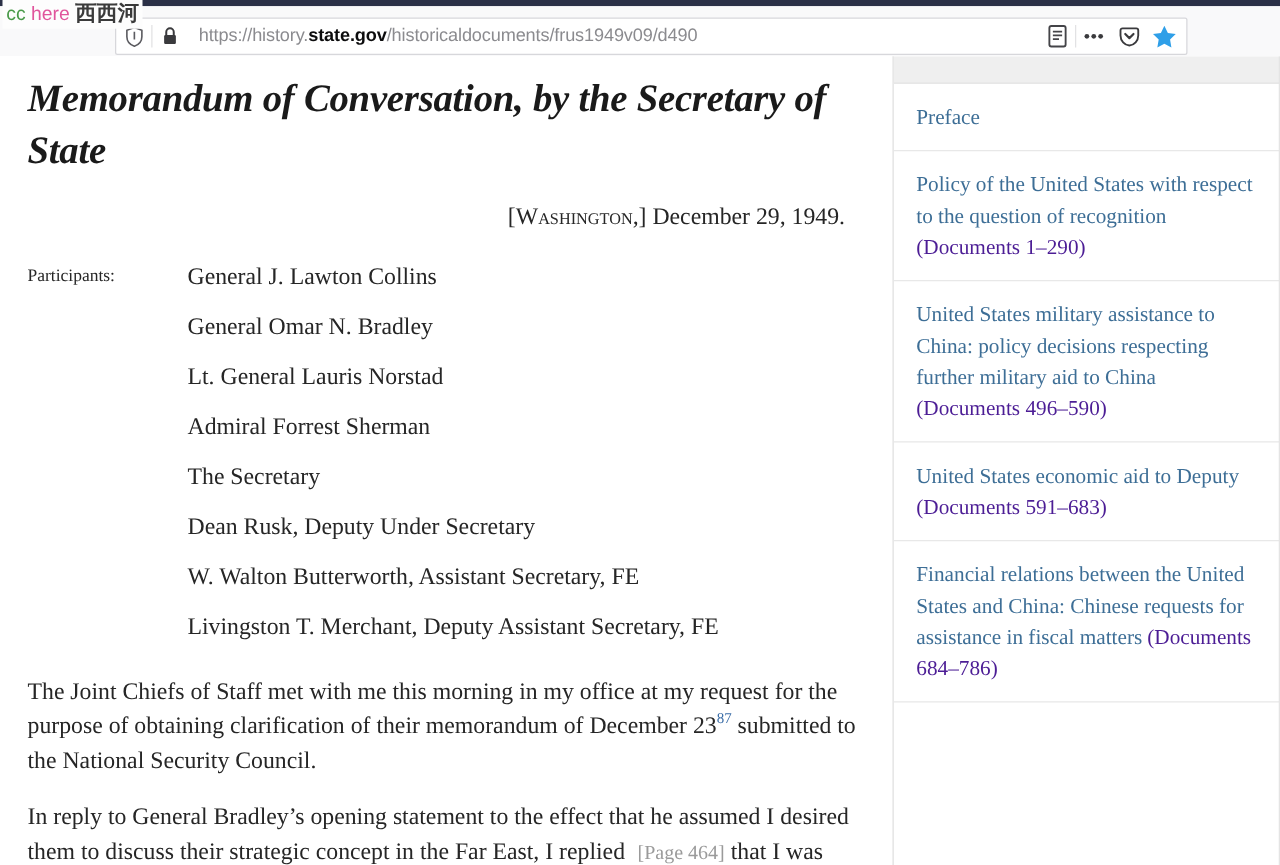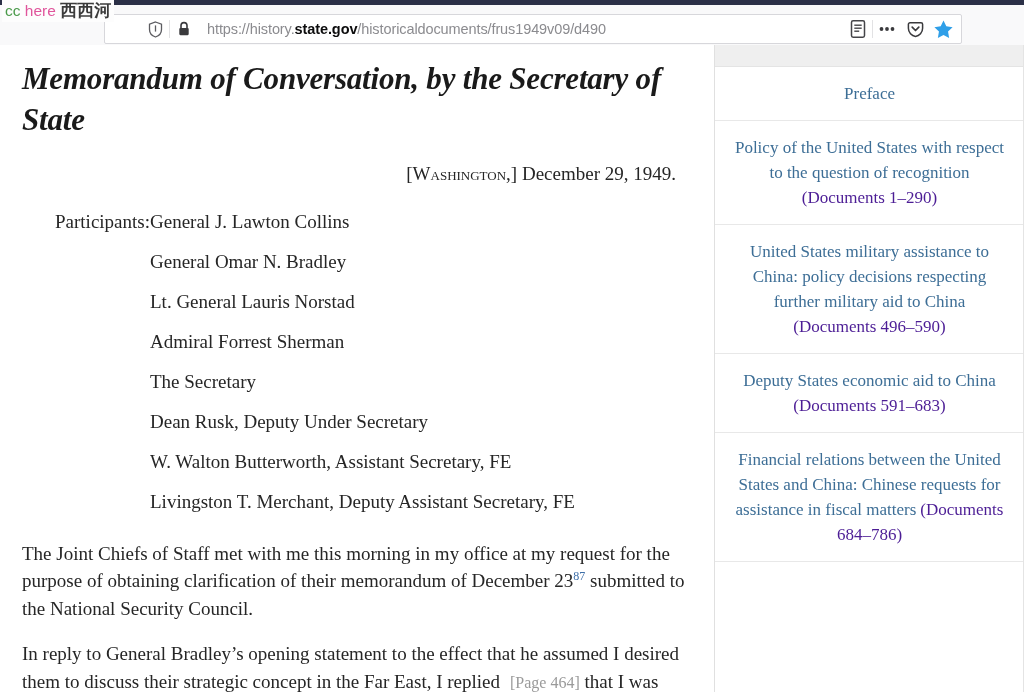--- a/index.html
+++ b/index.html
@@ -17,25 +17,25 @@
   }
   #chrome-topstrip {
     position: absolute; left: 0; top: 0; width: 1024px; height: 5px;
     background: #2b3047;
   }
   #chrome-body {
     position: absolute; left: 0; top: 5px; width: 1024px; height: 40px;
     background: #f9f9fa;
   }
   #urlbar {
-    position: absolute; left: 104px; top: 9px; width: 858px; height: 30px;
+    position: absolute; left: 92px; top: 9px; width: 858px; height: 30px;
     background: #ffffff;
     border: 1px solid #d7d7db;
     border-radius: 2px;
-    display: flex; align-items: center; padding-left: 36px;
+    display: flex; align-items: center;
   }
   #urlbar-left { display: flex; align-items: center; flex: 0 0 auto; }
   .chrome-icon {
     width: 28px; height: 28px;
     display: flex; align-items: center; justify-content: center;
     flex: 0 0 auto;
   }
   .chrome-sep {
     width: 1px; height: 18px; background: #e2e2e4; flex: 0 0 auto;
   }
@@ -98,24 +98,23 @@
   }
   #dateline .smallcaps { font-variant: small-caps; }
 
   #participants {
     display: flex;
     margin-top: 15px;
   }
   #participants-label {
     flex: 0 0 auto;
     width: 128px;
-    font-size: 19px;
+    font-size: 14px;
     line-height: 40px;
     color: #262626;
-    text-align: right;
   }
   #participants-list {
     flex: 1 1 auto;
     padding-left: 0px;
   }
   .participant {
     font-size: 19px;
     line-height: 40px;
     color: #262626;
     white-space: nowrap;
@@ -150,21 +149,20 @@
     overflow: hidden;
   }
   #sidebar-topband {
     height: 22px;
     background: #efefef;
     border-bottom: 1px solid #e4e4e4;
   }
   .side-item {
     padding: 14px 18px 14px 18px;
     border-bottom: 1px solid #e8e8e8;
-    text-align: center;
   }
   .side-item:last-child { border-bottom: none; }
   .side-link {
     color: #3d6e96;
     font-size: 17px;
     line-height: 25px;
     cursor: pointer;
   }
   .side-item.active .side-link {
     background: #d6dcf0;
@@ -289,21 +287,21 @@
       <span class="side-count">(Documents 1–290)</span>
     </div>
 
 
     <div class="side-item">
       <span class="side-link">United States military assistance to China: policy decisions respecting further military aid to China</span>
       <span class="side-count">(Documents 496–590)</span>
     </div>
 
     <div class="side-item">
-      <span class="side-link">Deputy States economic aid to China</span>
+      <span class="side-link">United States economic aid to Deputy</span>
       <span class="side-count">(Documents 591–683)</span>
     </div>
 
     <div class="side-item">
       <span class="side-link">Financial relations between the United States and China: Chinese requests for assistance in fiscal matters</span>
       <span class="side-count">(Documents 684–786)</span>
     </div>
 
     <div id="sidebar-rightedge"></div>
   </div>

